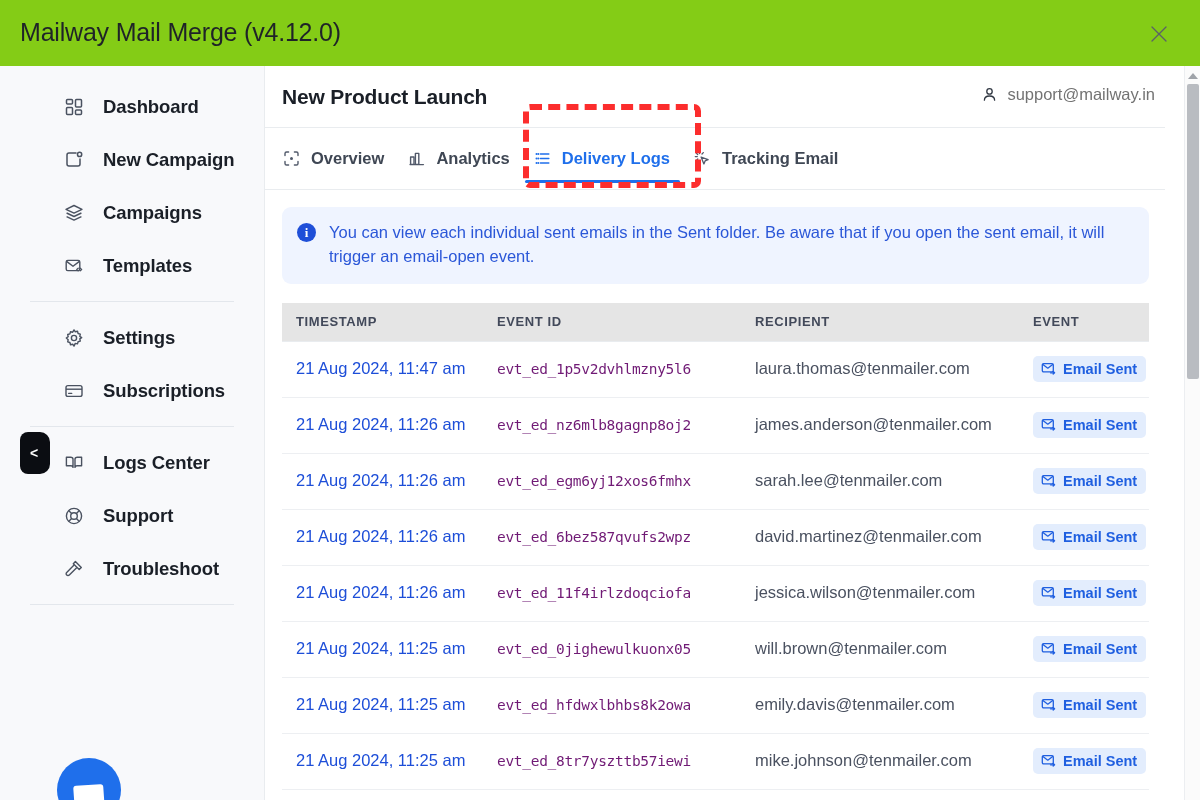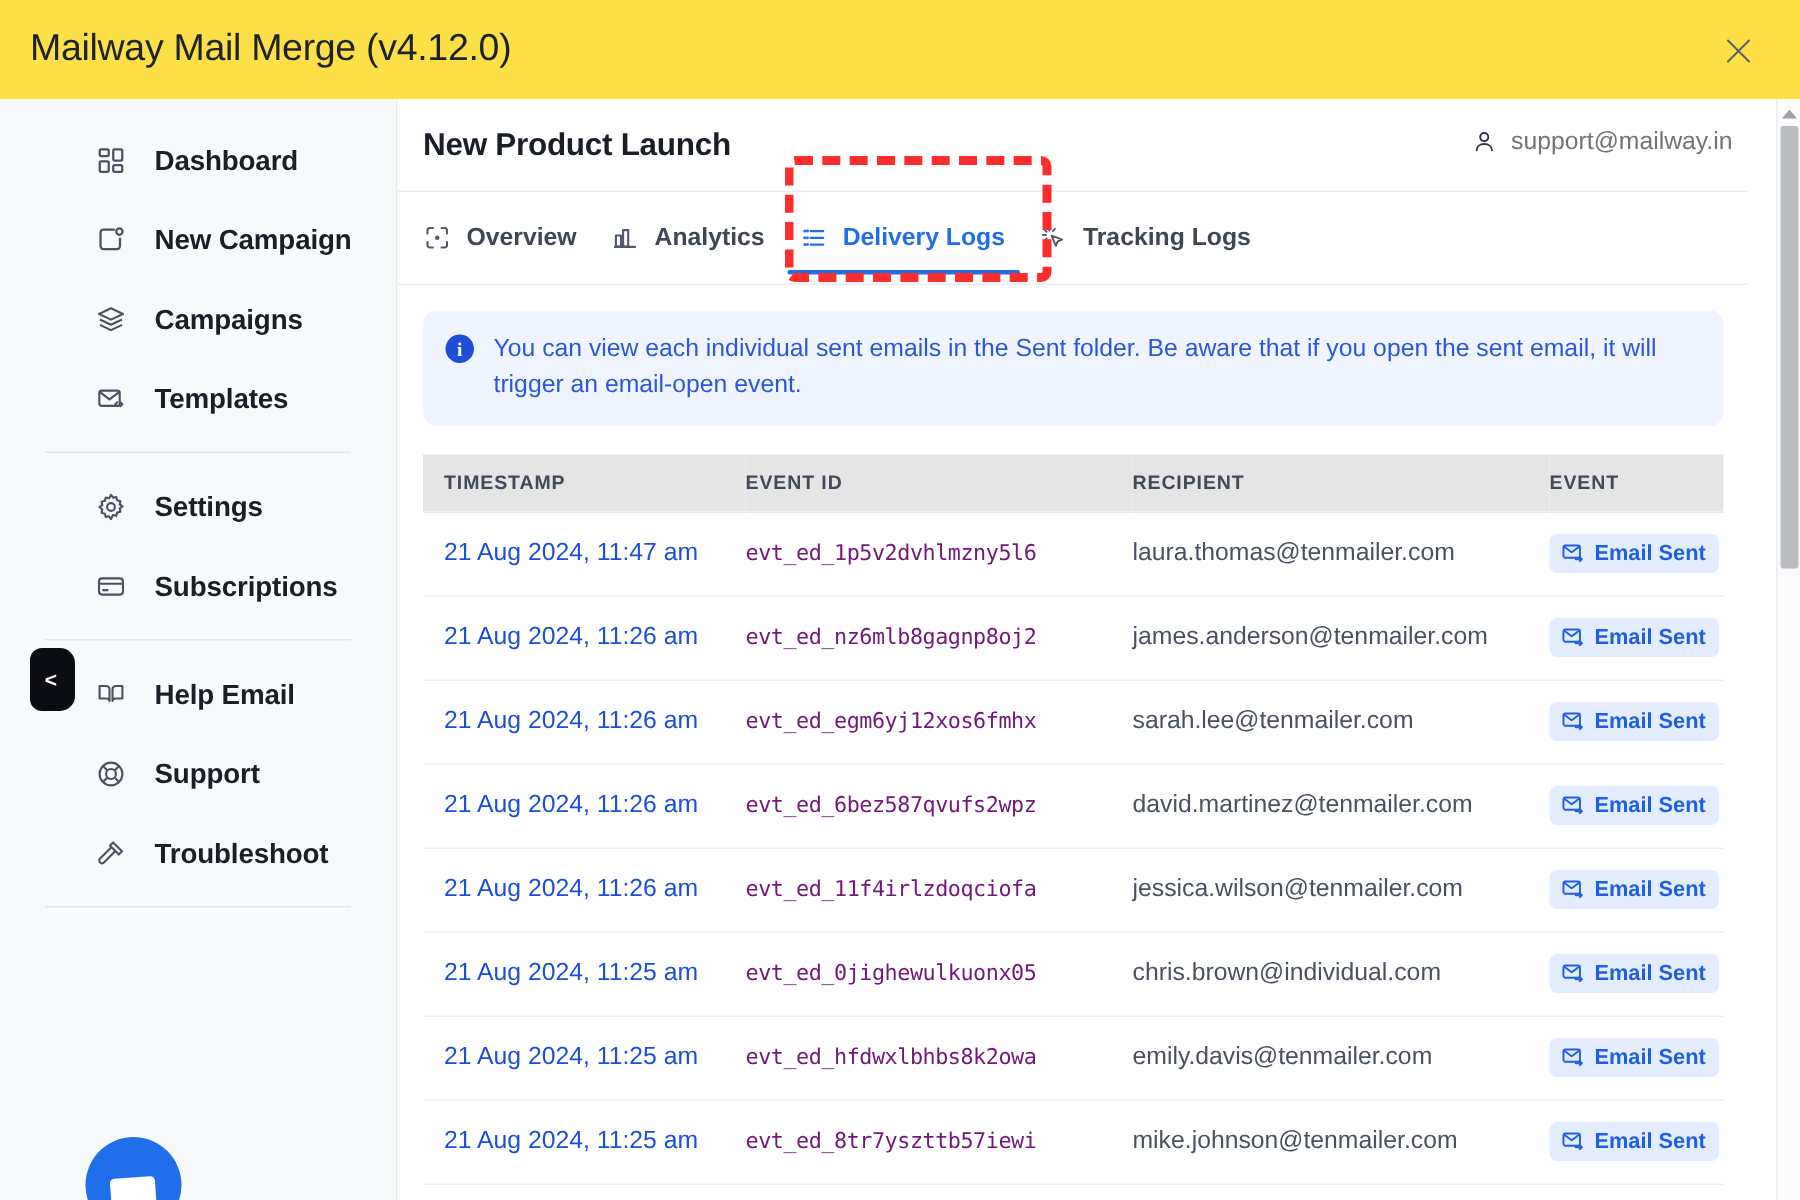--- a/index.html
+++ b/index.html
@@ -7,21 +7,21 @@
     width: 1200px; height: 800px;
     background: #ffffff;
     font-family: "Liberation Sans", sans-serif;
     overflow: hidden;
   }
   .app { position: relative; width: 1200px; height: 800px; background:#fff; }
 
   
   .titlebar {
     position: absolute; top: 0; left: 0; width: 1200px; height: 66px;
-    background: #fde047;
+    background: #84cc16;
   }
   .window-title {
     position: absolute; left: 20px; top: 18px;
     font-size: 25px; color: #1f2328; font-weight: 400; letter-spacing: -0.2px;
   }
   .close-btn {
     position: absolute; right: 28px; top: 21px;
     width: 26px; height: 26px; cursor: pointer;
     display: flex; align-items: center; justify-content: center;
   }
@@ -251,21 +251,21 @@
 
       <div class="nav-sep"></div>
 
       <div class="nav-item">
         <span class="nav-icon">
           <svg width="20" height="20" viewBox="0 0 20 20" fill="none" stroke="currentColor" stroke-width="1.4" stroke-linejoin="round">
               <path d="M2.4 4.3h4.2c1.3 0 2.4.9 2.4 2v8.1c0-1-1-1.7-2.2-1.7H2.4z"></path>
               <path d="M17.6 4.3h-4.2c-1.3 0-2.4.9-2.4 2v8.1c0-1 1-1.7 2.2-1.7h4.4z"></path>
             </svg>
         </span>
-        <span class="nav-label">Help Email</span>
+        <span class="nav-label">Logs Center</span>
       </div>
 
       <div class="nav-item">
         <span class="nav-icon">
           <svg width="20" height="20" viewBox="0 0 20 20" fill="none" stroke="currentColor" stroke-width="1.4">
               <circle cx="10" cy="10" r="7.6"></circle>
               <circle cx="10" cy="10" r="3.3"></circle>
               <path d="M4.6 4.6 7.6 7.6M15.4 4.6 12.4 7.6M4.6 15.4 7.6 12.4M15.4 15.4 12.4 12.4"></path>
             </svg>
         </span>
@@ -341,21 +341,21 @@
         <span>Delivery Logs</span>
       </div>
 
       <div class="tab">
         <span class="tab-ico">
           <svg width="17" height="17" viewBox="0 0 17 17" fill="none" stroke="currentColor" stroke-width="1.3" stroke-linecap="round">
               <path d="M5.5 1.6v2M2.3 3.1l1.4 1.4M1.3 6.6h2M2.4 10.4l1.4-1.4M9.3 2.6 8 4"></path>
               <path d="M7.1 7.1l7 2.6-3 1.2-1.2 3z" stroke-linejoin="round"></path>
             </svg>
         </span>
-        <span>Tracking Logs</span>
+        <span>Tracking Email</span>
       </div>
 
       <div class="highlight-box"></div>
     </div>
 
     <div class="banner">
       <div class="banner-icon">i</div>
       <div class="banner-text">You can view each individual sent emails in the Sent folder. Be aware that if you open the sent email, it will trigger an email-open event.</div>
     </div>
 
@@ -441,21 +441,21 @@
                       <path d="M1.6 3.3 6.8 7.2 12 3.3"></path>
                       <path d="M9.5 11.8h4M12.2 10.5l1.4 1.3-1.4 1.3" stroke-linecap="round"></path>
                     </svg>
                   </span>
                   <span>Email Sent</span>
                 </span></td>
             </tr>
             <tr>
               <td class="ts">21 Aug 2024, 11:25 am</td>
               <td class="eid">evt_ed_0jighewulkuonx05</td>
-              <td class="rcp">chris.brown@individual.com</td>
+              <td class="rcp">will.brown@tenmailer.com</td>
               <td><span class="badge">
                   <span>
                     <svg width="15" height="15" viewBox="0 0 15 15" fill="none" stroke="currentColor" stroke-width="1.3" stroke-linejoin="round">
                       <rect x="1.3" y="2.6" width="11" height="8.2" rx="1.3"></rect>
                       <path d="M1.6 3.3 6.8 7.2 12 3.3"></path>
                       <path d="M9.5 11.8h4M12.2 10.5l1.4 1.3-1.4 1.3" stroke-linecap="round"></path>
                     </svg>
                   </span>
                   <span>Email Sent</span>
                 </span></td>

